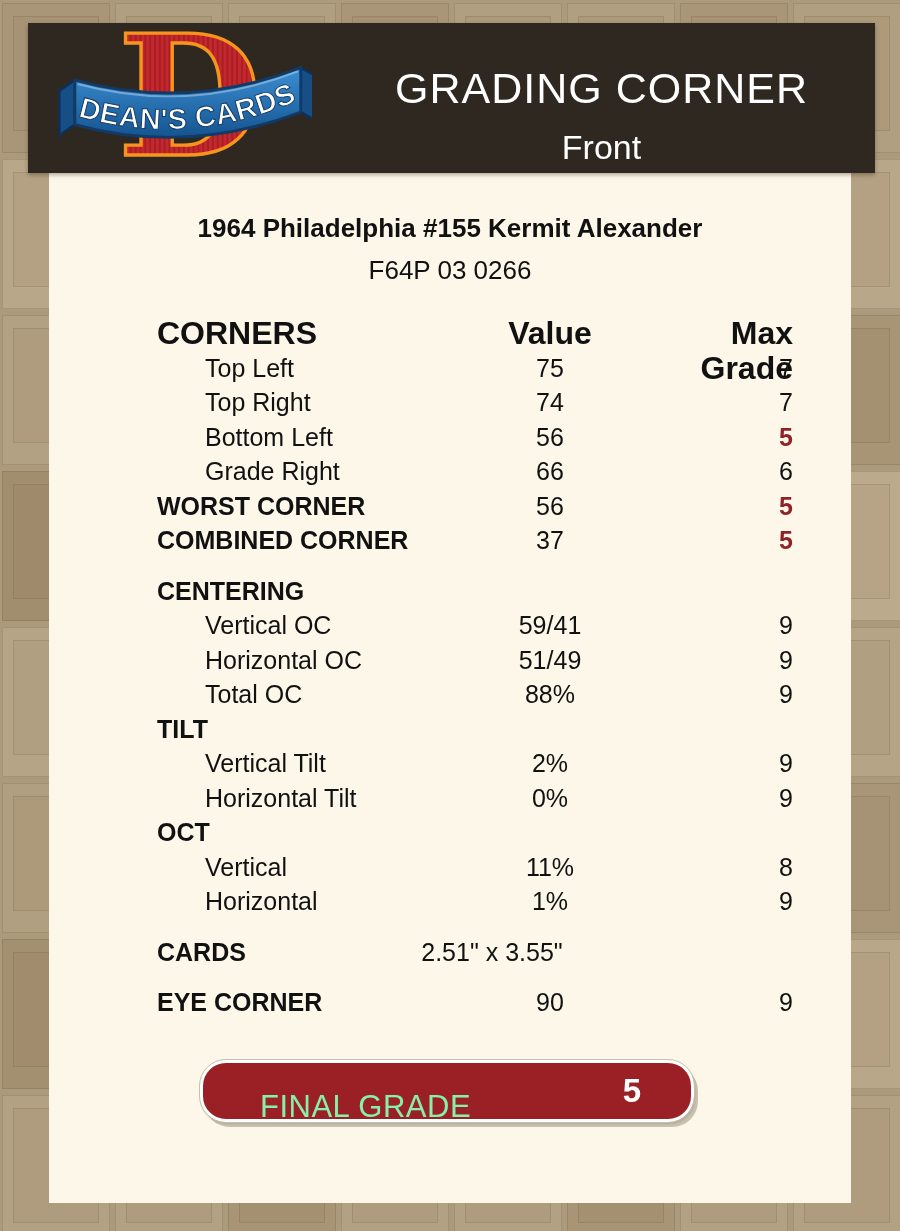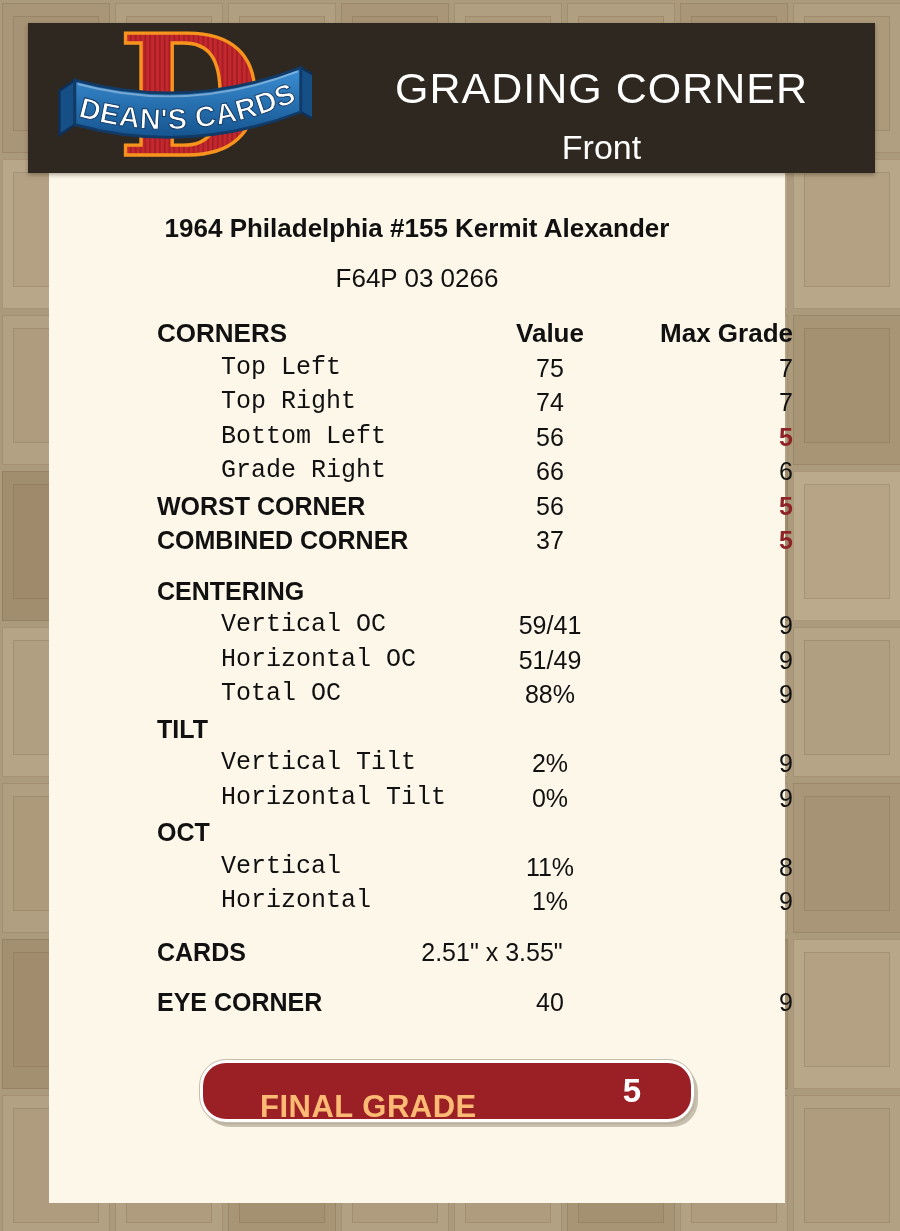--- a/index.html
+++ b/index.html
@@ -17,48 +17,48 @@
   .header-bar{
     position:absolute;left:28px;top:23px;width:847px;height:150px;
     background:#2f2820;z-index:3;box-shadow:0 2px 4px rgba(40,30,15,.35);
   }
   .logo-svg{position:absolute;left:24px;top:5px;width:260px;height:140px;}
   .header-text{position:absolute;left:300px;right:0;top:0;text-align:center;color:#fff;}
   .header-title{font-size:43px;line-height:44px;margin-top:43px;letter-spacing:1px;white-space:nowrap;}
   .header-sub{font-size:34px;line-height:35px;margin-top:20px;}
   
   .panel{
-    position:absolute;left:49px;top:173px;width:736px;height:1030px;
+    position:absolute;left:49px;top:173px;width:802px;height:1030px;
     background:#fcf7e9;z-index:1;
   }
   .card-title{margin-top:41px;text-align:center;font-size:26px;font-weight:bold;line-height:28px;}
-  .card-serial{margin-top:22px;text-align:center;font-size:26px;line-height:28px;}
+  .card-serial{margin-top:14px;text-align:center;font-size:26px;line-height:28px;}
   
   .stats{position:absolute;left:0;right:0;top:143px;font-size:25px;}
   .row{position:relative;height:34.5px;line-height:34.5px;}
   .row.gap{margin-top:16px;}
   .lbl{position:absolute;left:108px;white-space:nowrap;}
-  .row.sub .lbl{left:172px;font-family:Liberation Mono, monospace;}
+  .row.sub .lbl{left:156px;}
   .row.header .lbl,.row.header .val,.row.header .grd,
   .row.section .lbl{font-weight:bold;}
-  .row.header{font-size:26px;}
+  .row.header{font-size:32px;}
   .val{position:absolute;left:331px;width:340px;text-align:center;}
   .row.wide .val{left:273px;}
   .grd{position:absolute;left:604px;width:140px;text-align:right;}
   .grd.red{color:#8e2428;font-weight:bold;}
   
   .final-btn{
     position:absolute;left:151px;top:887px;width:494px;height:62px;
     box-sizing:border-box;background:#9b2025;border:3px solid #ffffff;
     border-radius:26px;outline:1px solid #c6bfae;
     box-shadow:4px 5px 0 rgba(158,148,128,.55),1px 2px 2px rgba(120,110,90,.4);
     display:flex;align-items:center;justify-content:space-between;
     padding:0 50px 0 57px;cursor:pointer;
   }
-  .final-btn .flabel{color:#fdba74;font-size:31px;font-weight:bold;letter-spacing:.5px;margin-top:32px;}
+  .final-btn .flabel{color:#86efac;font-size:31px;font-weight:normal;letter-spacing:.5px;margin-top:32px;}
   .final-btn .fgrade{color:#fff;font-size:33px;font-weight:bold;}
 </style>
 </head>
 <body>
 
 <div class="collage">
     <div class="bg-card" style="left: 2px; top: 3px; width: 108px; height: 150px; background: rgba(120, 95, 60, 0.055);">
       <div class="inner"></div>
     </div>
     <div class="bg-card" style="left: 115px; top: 3px; width: 108px; height: 150px; background: rgba(235, 220, 190, 0.07);">
@@ -392,21 +392,21 @@
   </div>
 
   <div class="row section gap wide">
     <span class="lbl">CARDS</span>
     <span class="val">2.51" x 3.55"</span>
     <span class="grd"></span>
   </div>
 
   <div class="row section gap">
     <span class="lbl">EYE CORNER</span>
-    <span class="val">40</span>
+    <span class="val">90</span>
     <span class="grd">9</span>
   </div>
 </div>
 
   <div class="final-btn">
     <span class="flabel">FINAL GRADE</span>
     <span class="fgrade">5</span>
   </div>
 </div>
 

